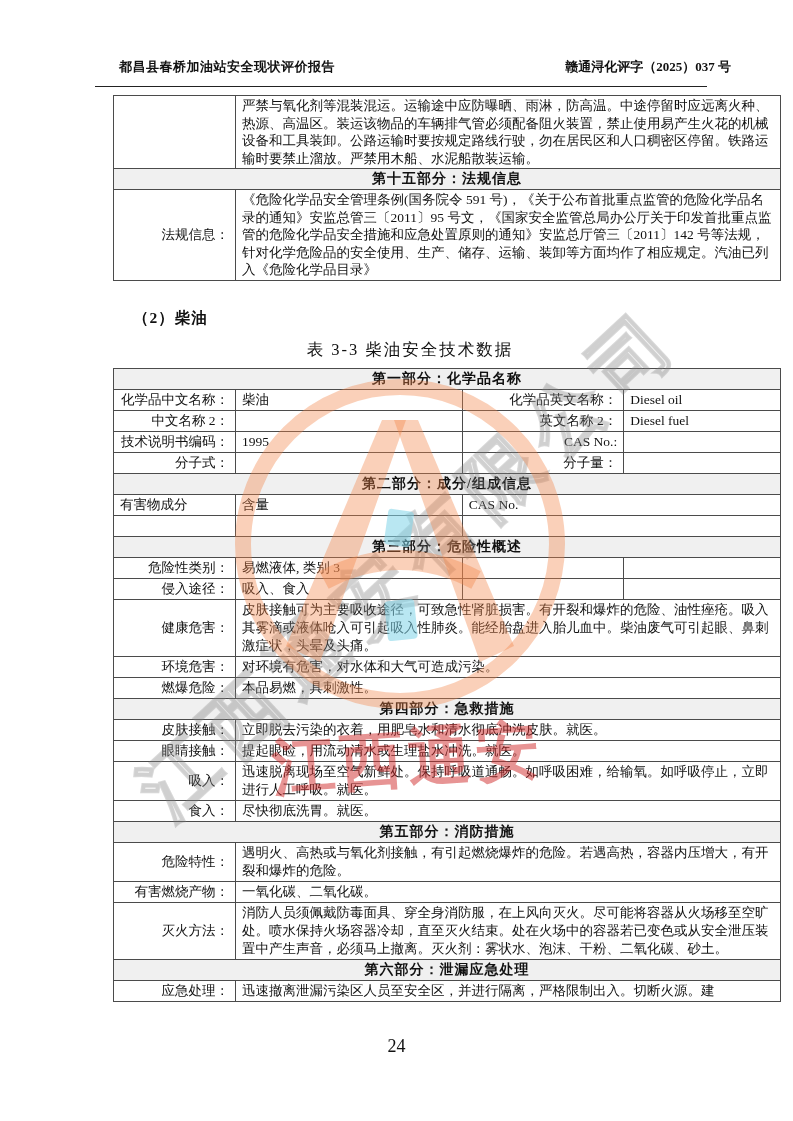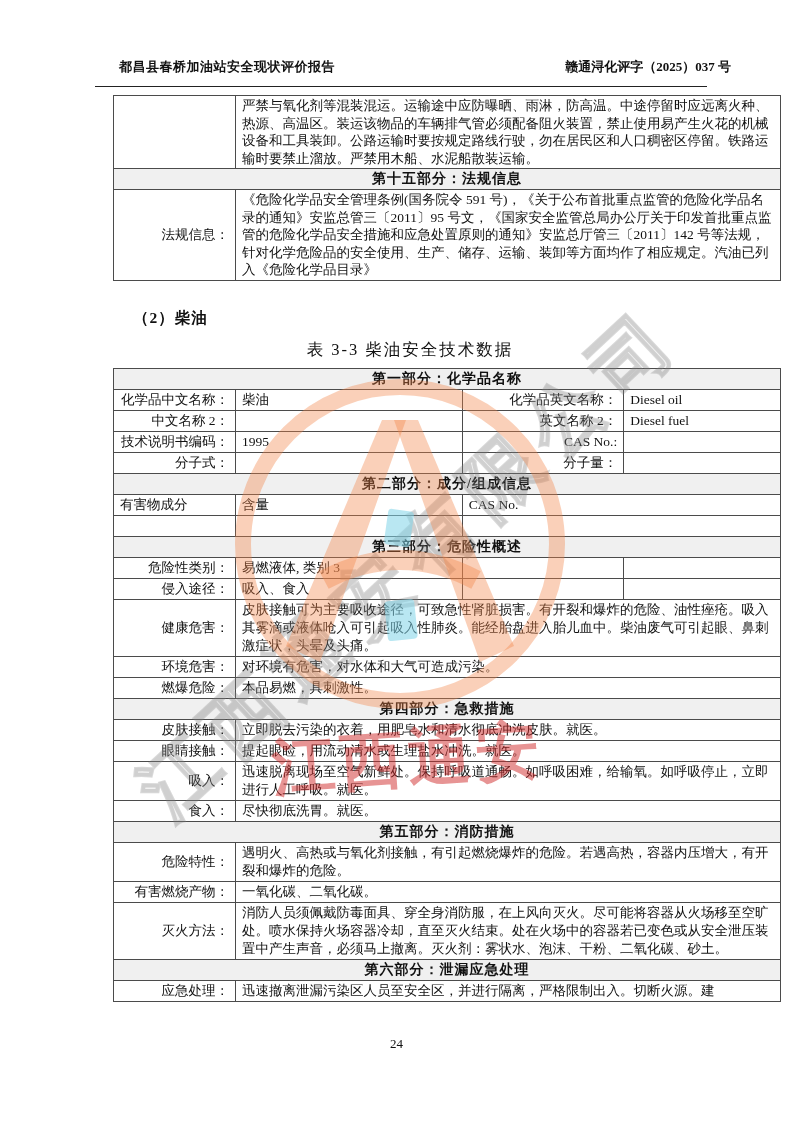--- a/index.html
+++ b/index.html
@@ -52,21 +52,21 @@
     position:absolute;left:133px;top:308px;
     font-size:15.5px;font-weight:700;letter-spacing:1px;
   }
   .table-caption{
     position:absolute;left:113px;top:339px;width:594px;
     text-align:center;font-size:16.5px;font-weight:400;letter-spacing:2px;
   }
   
   .page-number{
     position:absolute;left:0;top:1036px;width:793px;
-    text-align:center;font-size:13px;
+    text-align:center;font-size:18px;
   }
   
   .wm{position:absolute;pointer-events:none;}
   .wm-logo{left:228px;top:372px;width:345px;height:345px;z-index:4;}
   .wm-diagonal{
     left:30px;top:512px;width:760px;
     text-align:center;white-space:nowrap;
     transform:rotate(-43deg);
     font-size:76px;font-weight:700;letter-spacing:12px;
     color:rgba(130,130,130,0.10);

